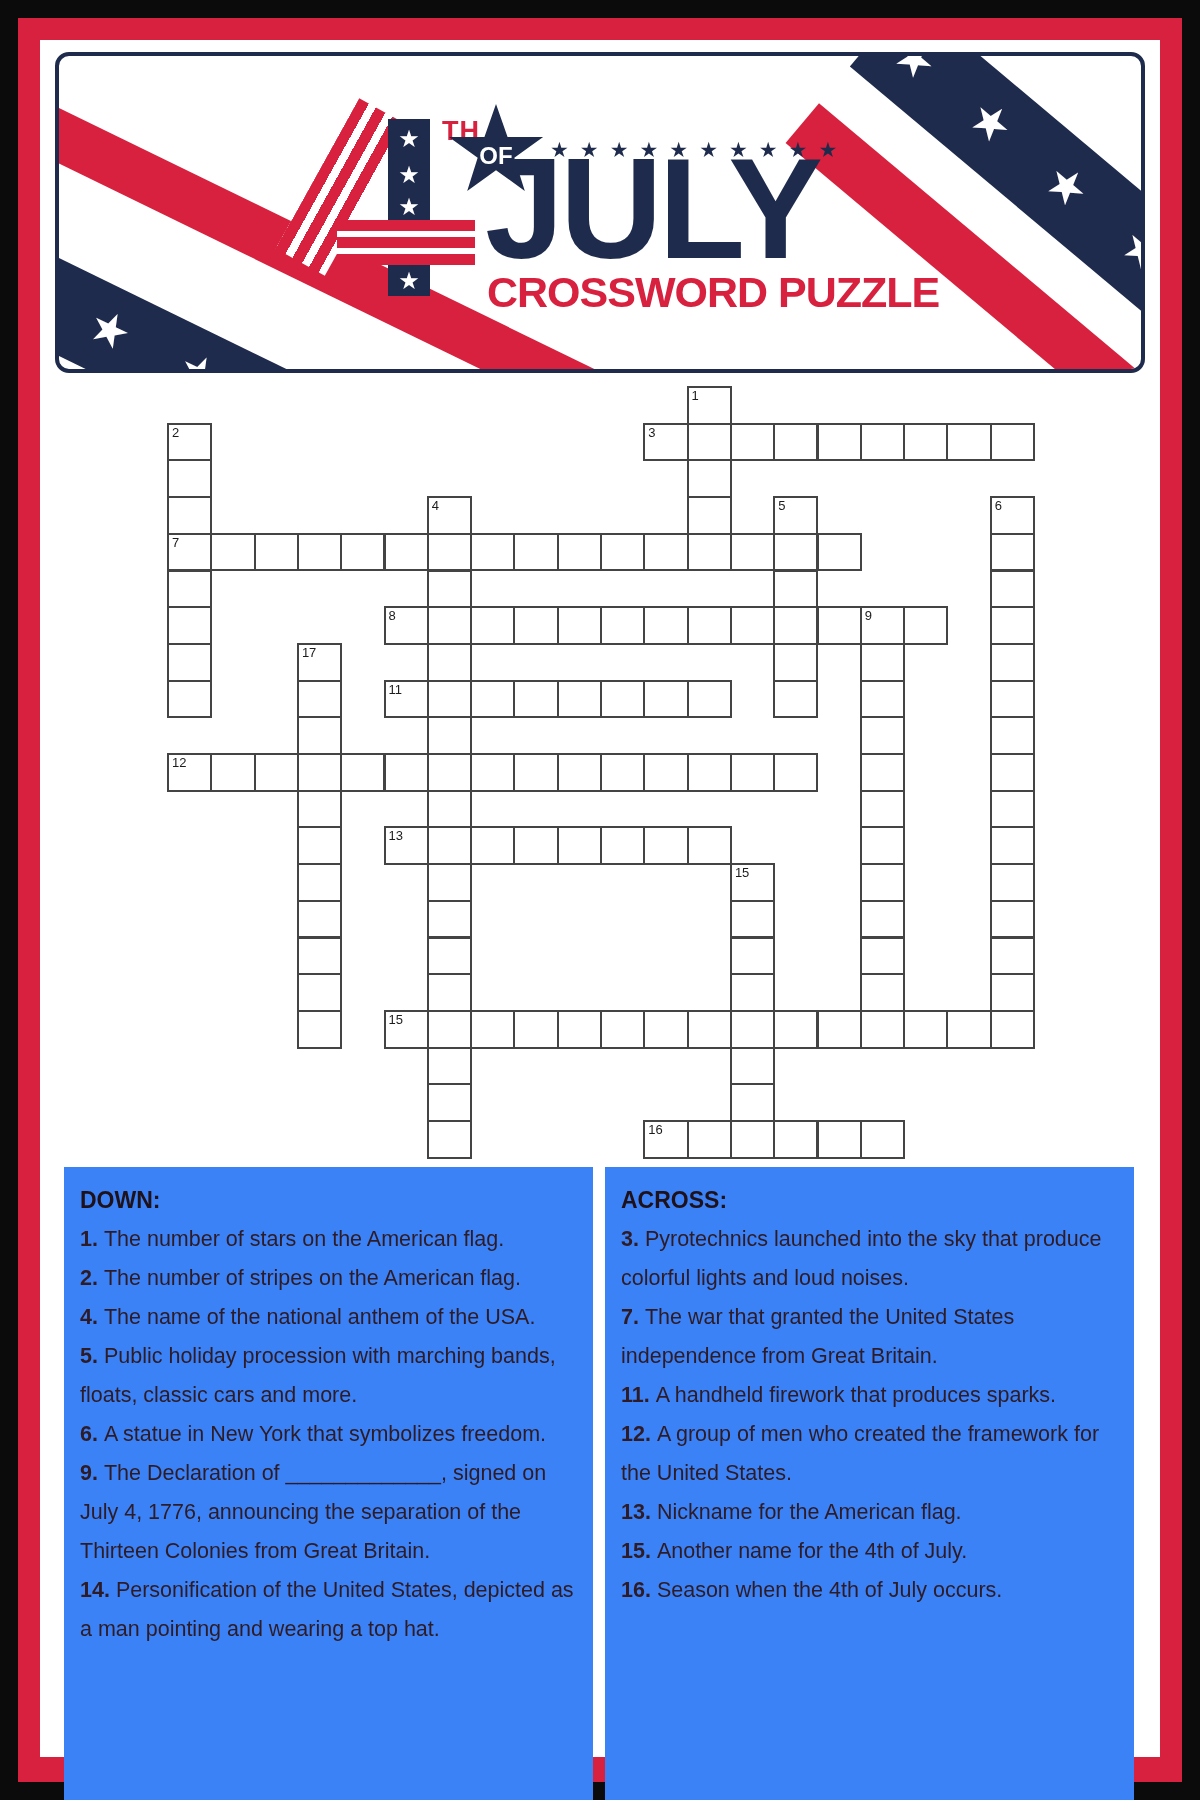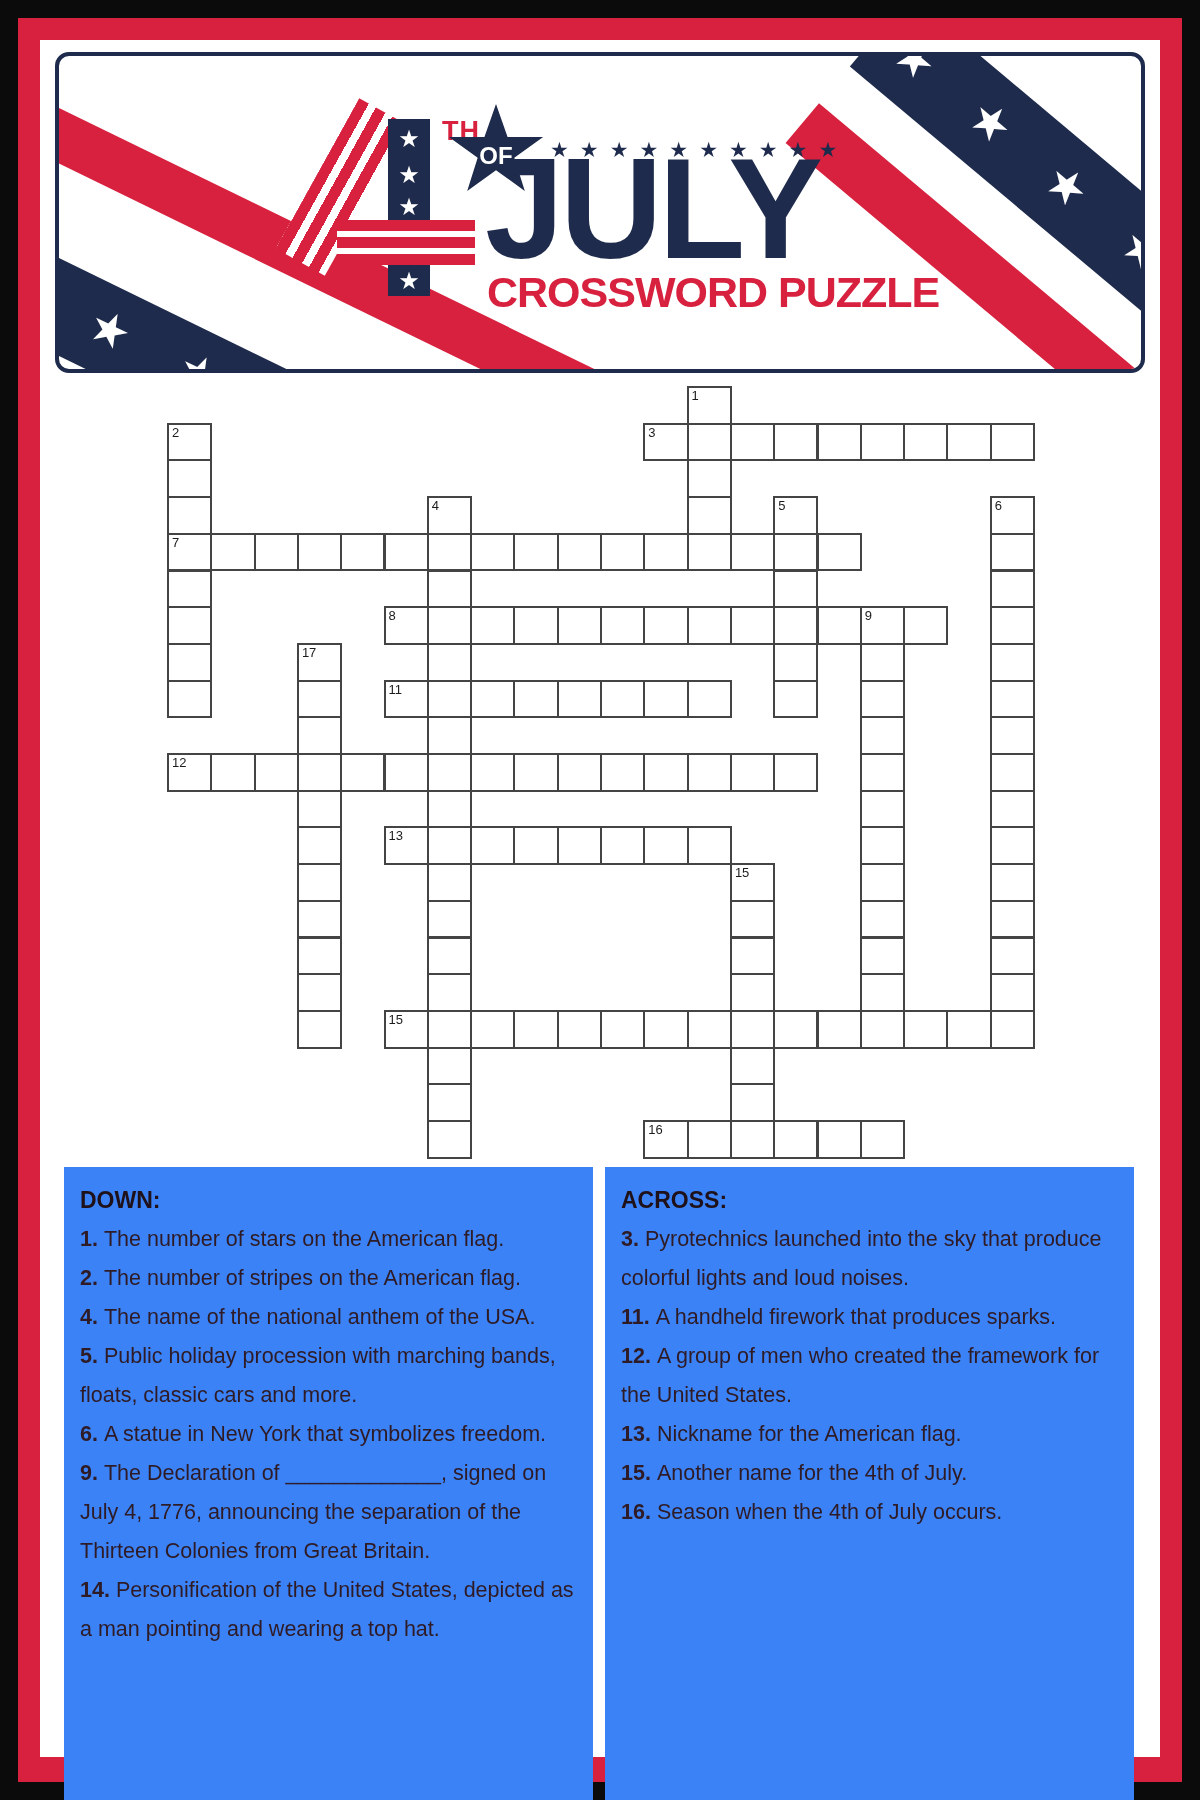--- a/index.html
+++ b/index.html
@@ -299,20 +299,21 @@
         <p class="clue"><strong>6. </strong><span>A statue in New York that symbolizes freedom.</span></p>
         <p class="clue"><strong>9. </strong><span>The Declaration of _____________, signed on July 4, 1776, announcing the separation of the Thirteen Colonies from Great Britain.</span></p>
         <p class="clue"><strong>14. </strong><span>Personification of the United States, depicted as a man pointing and wearing a top hat.</span></p>
       </div>
   </div>
 
   <div class="panel panel-right">
     <h2>ACROSS:</h2>
     <div class="clue-list">
         <p class="clue"><strong>3. </strong><span>Pyrotechnics launched into the sky that produce colorful lights and loud noises.</span></p>
+        <p class="clue"><strong>7. </strong><span>The war that granted the United States independence from Great Britain.</span></p>
         <p class="clue"><strong>11. </strong><span>A handheld firework that produces sparks.</span></p>
         <p class="clue"><strong>12. </strong><span>A group of men who created the framework for the United States.</span></p>
         <p class="clue"><strong>13. </strong><span>Nickname for the American flag.</span></p>
         <p class="clue"><strong>15. </strong><span>Another name for the 4th of July.</span></p>
         <p class="clue"><strong>16. </strong><span>Season when the 4th of July occurs.</span></p>
       </div>
   </div>
 </div>
 
 </body></html>

